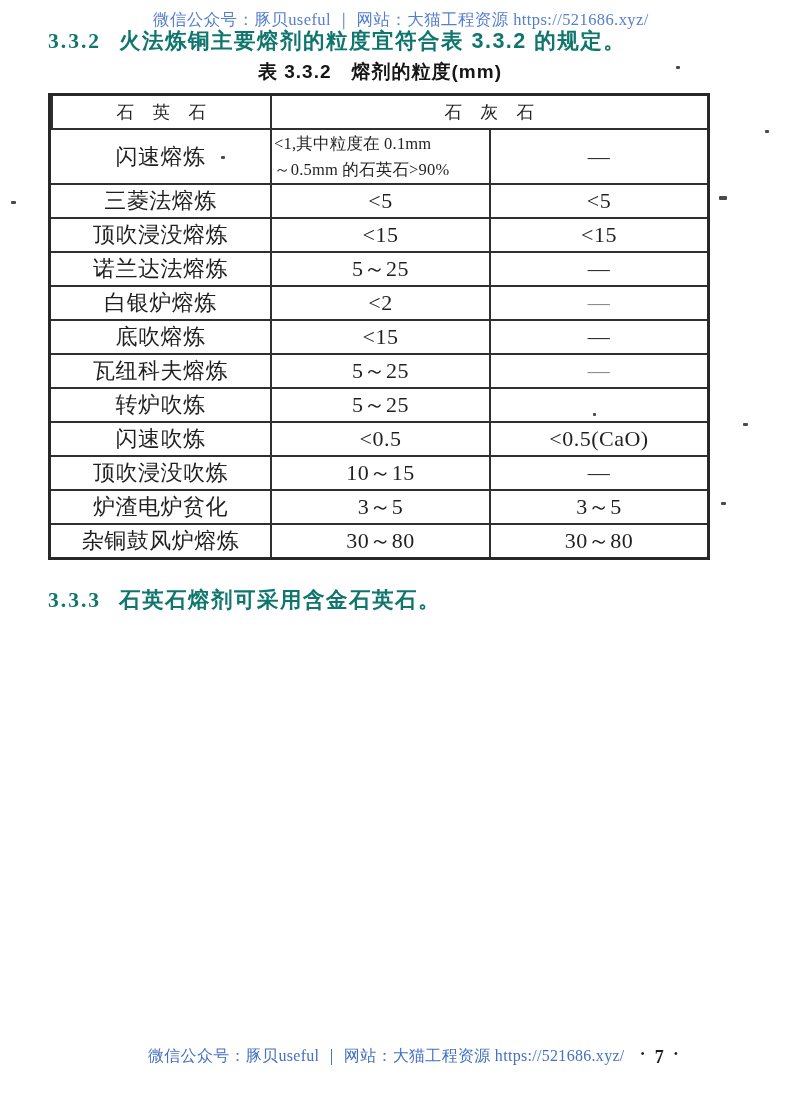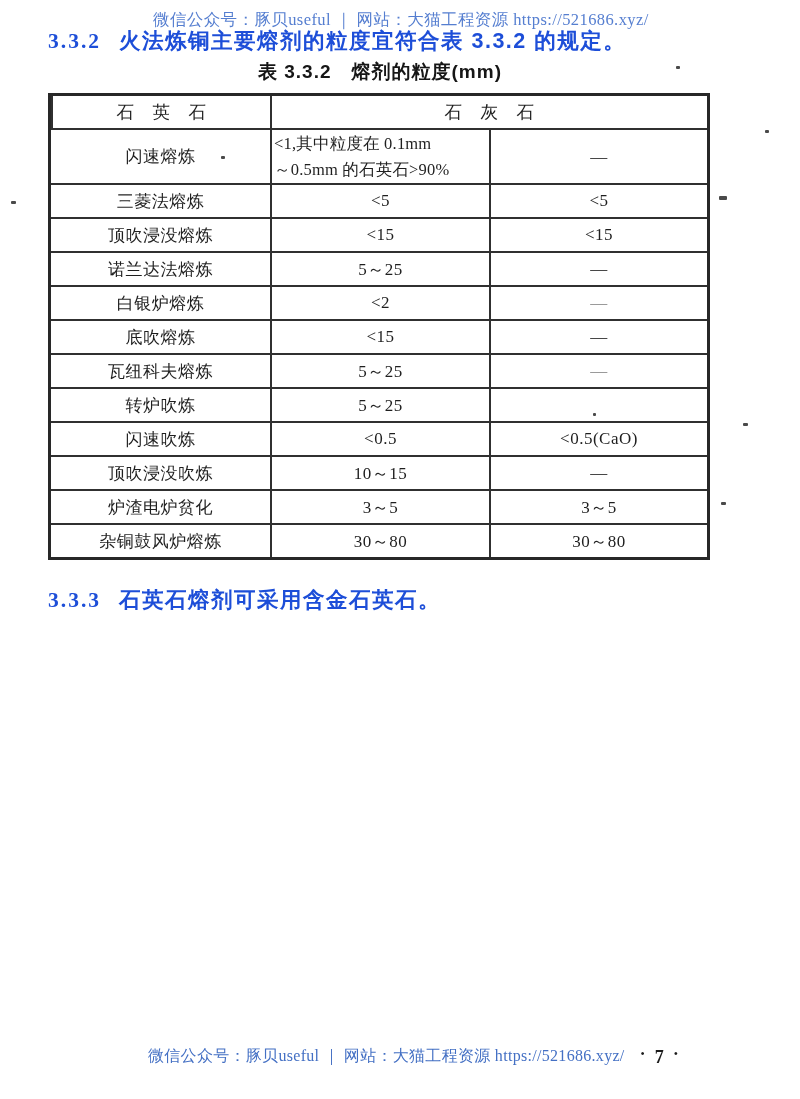--- a/index.html
+++ b/index.html
@@ -27,21 +27,21 @@
   .footer .wm-text { color: #4470c4; letter-spacing: 0.3px; }
   .footer .page-group { color: #1c1c1c; margin-left: 16px; display: inline-flex; align-items: center; }
   .footer .dot { font-size: 12px; line-height: 1; position: relative; top: -3px; }
   .footer .pg { font-size: 18px; font-weight: 700; margin: 0 10px; }
 
   
   .sec-heading {
     position: absolute; left: 48px;
     font-family: "Liberation Sans", "DejaVu Sans", sans-serif;
     font-weight: 700; font-size: 21.5px; letter-spacing: 1.5px;
-    white-space: nowrap; color: #1d4ed8;
+    white-space: nowrap; color: #0f766e;
   }
   .sec-heading .num { letter-spacing: 2px; margin-right: 18px; font-family: "Liberation Serif", serif; }
   .heading-332 { top: 26px; }
   .heading-333 { top: 585px; }
 
   .tbl-caption {
     position: absolute; left: 0; top: 59px; width: 760px;
     text-align: center;
     font-family: "Liberation Sans", "DejaVu Sans", sans-serif;
     font-weight: 700; font-size: 19px; letter-spacing: 1px;
@@ -54,21 +54,21 @@
     width: 662px;
     border: 3px solid #282828;
     box-sizing: border-box;
     background: #fff;
   }
   .t-row { display: flex; border-top: 2px solid #303030; }
   .t-row.hdr { border-top: none; }
   .t-cell {
     box-sizing: border-box;
     display: flex; align-items: center; justify-content: center;
-    font-size: 17px; letter-spacing: 0.5px;
+    font-size: 22px; letter-spacing: 0.5px;
     text-align: center;
   }
   .c0 { width: 219px; }
   .c1 { width: 221px; border-left: 2px solid #303030; border-right: 2px solid #303030; }
   .c2 { flex: 1; }
   .hdr .t-cell { height: 32px; font-size: 17.5px; }
   .r-tall .t-cell { height: 53px; }
   .r-std .t-cell { height: 32px; }
   .cell-two-line {
     white-space: pre-line;

